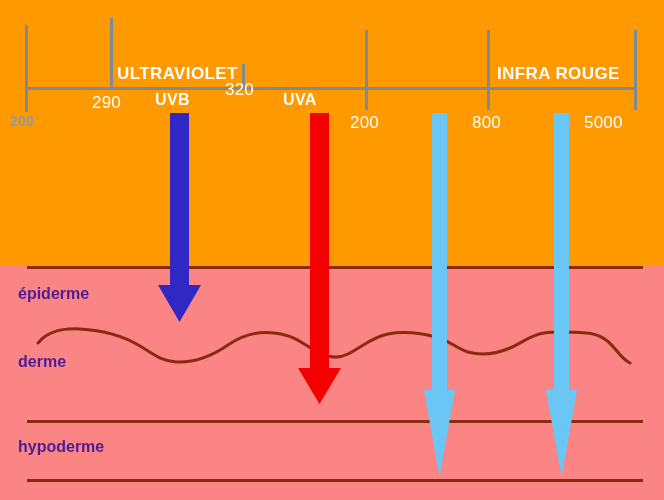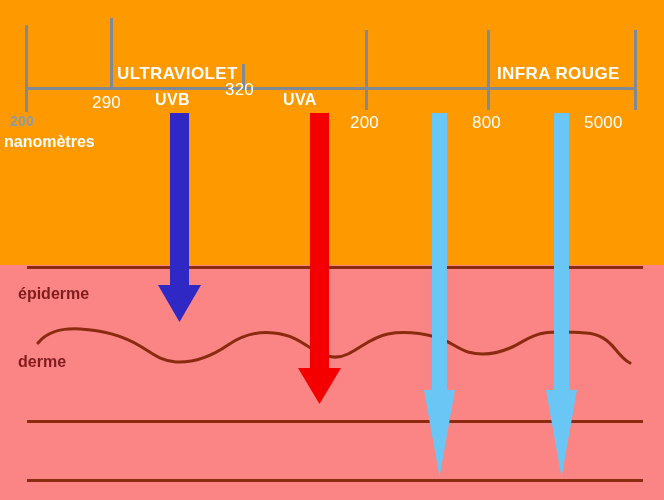--- a/index.html
+++ b/index.html
@@ -75,21 +75,21 @@
   
   .skin-line {
     position: absolute;
     height: 3px;
     background: #8a2b10;
   }
 
   
   .skin-label {
     position: absolute;
-    color: #7f1d1d;
+    color: #4c1d95;
     font-weight: bold;
     font-size: 16px;
     white-space: nowrap;
   }
 
   
   #rays, #derme-wave {
     position: absolute;
     left: 0;
     top: 0;
@@ -121,39 +121,39 @@
   <div class="tick-label" style="left:225px; top:80px;">320</div>
   <div class="tick-label" style="left:350px; top:113px;">200</div>
   <div class="tick-label" style="left:472px; top:113px;">800</div>
   <div class="tick-label" style="left:584px; top:113px;">5000</div>
 
   <div class="band-label major" style="left:117px; top:35px;">ULTRAVIOLET</div>
   <div class="band-label minor" style="left:155px; top:62px;">UVB</div>
   <div class="band-label minor" style="left:283px; top:62px;">UVA</div>
   <div class="band-label major" style="left:497px; top:35px;">INFRA ROUGE</div>
 
-  <div id="unit-label">nanomètres</div>
 
   <div class="skin-line" style="left:27px; top:266px; width:616px;"></div>
   <div class="skin-line" style="left:27px; top:420px; width:616px;"></div>
   <div class="skin-line" style="left:27px; top:479px; width:616px;"></div>
 
   <svg id="derme-wave" viewBox="0 0 664 500">
     <path d="M 38,343 C 48,331 62,328 80,329 C 100,330 120,334 140,346
              C 152,353 160,361 176,362 C 196,363 212,356 228,345
              C 244,334 258,331 274,333 C 292,335 300,341 312,349
              C 324,357 336,360 348,354 C 362,347 372,337 388,334
              C 404,331 420,333 436,337 C 448,340 456,348 468,352
              C 482,356 496,354 510,348 C 522,343 530,335 544,333
              C 558,331 572,332 586,333 C 600,334 608,340 616,350
              C 620,355 624,360 630,363" fill="none" stroke="#8a2b10" stroke-width="3" stroke-linecap="round" stroke-linejoin="round"></path>
   </svg>
 
   <div class="skin-label" style="left:18px; top:285px;">épiderme</div>
   <div class="skin-label" style="left:18px; top:353px;text-align:right;">derme</div>
+  <div class="skin-label" style="left:18px; top:438px;">hypoderme</div>
 
   <svg id="rays" viewBox="0 0 664 500">
 
     <g>
       <rect x="170" y="113" width="19" height="177" fill="#2f28c4"></rect>
       <polygon points="158,285 201,285 179.5,322" fill="#2f28c4"></polygon>
     </g>
 
     <g>
       <rect x="310" y="113" width="19" height="260" fill="#f40000"></rect>

